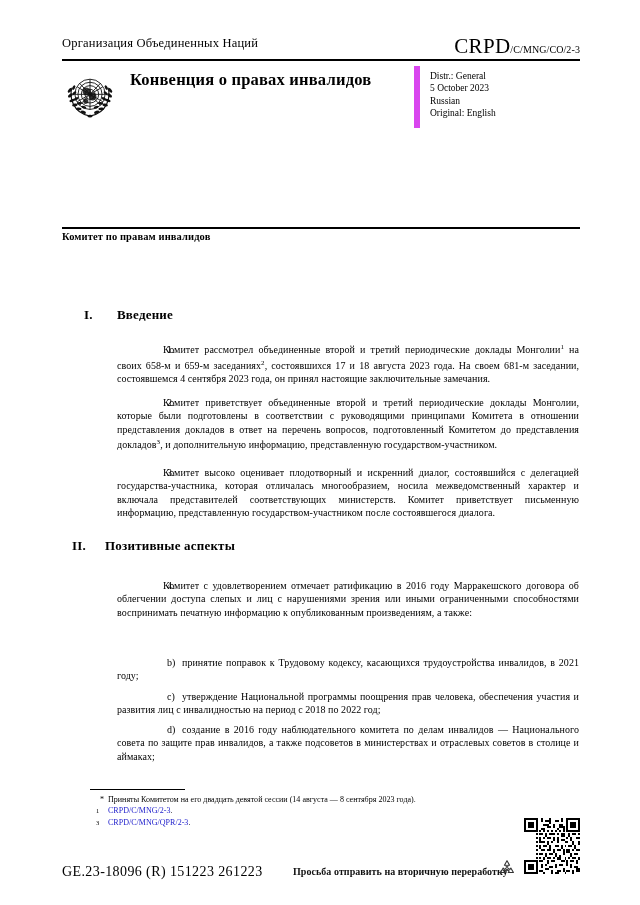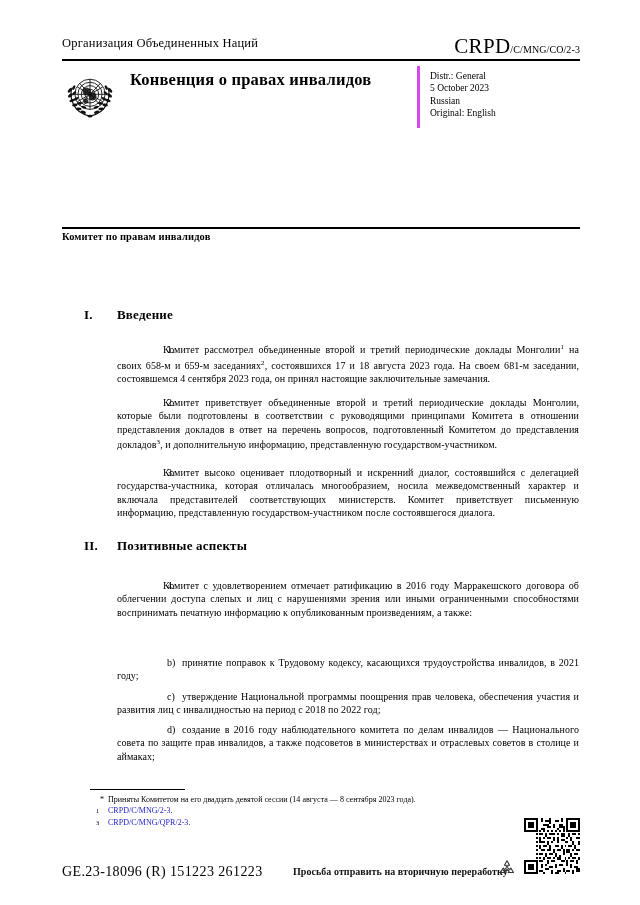--- a/index.html
+++ b/index.html
@@ -83,21 +83,21 @@
     margin-left: 12px;
     font-size: 16.5px;
     font-weight: bold;
     line-height: 20px;
     letter-spacing: 0.2px;
     padding-top: 4px;
     width: 260px;
   }
   .distr-block {
     margin-left: auto;
-    border-left: 3px solid #d946ef;
+    border-left: 6px solid #d946ef;
     padding-left: 10px;
     font-size: 9.5px;
     line-height: 12.3px;
     width: 150px;
     min-height: 58px;
     padding-top: 4px;
   }
 
   #rule-mid { top: 227px; }
 
@@ -131,21 +131,21 @@
     display: flex;
     font-size: 13px;
     font-weight: bold;
     letter-spacing: 0.2px;
   }
   .section-num {
     width: 33px;
     flex: 0 0 33px;
   }
   #sec-1 { left: 84px; top: 307px; }
-  #sec-2 { left: 84px; top: 538px; }
+  #sec-2 { left: 72px; top: 538px; }
 
   .para {
     position: absolute;
     left: 117px;
     width: 462px;
     font-size: 10px;
     line-height: 13.4px;
     text-align: justify;
     text-indent: 25px;
     letter-spacing: 0.05px;

